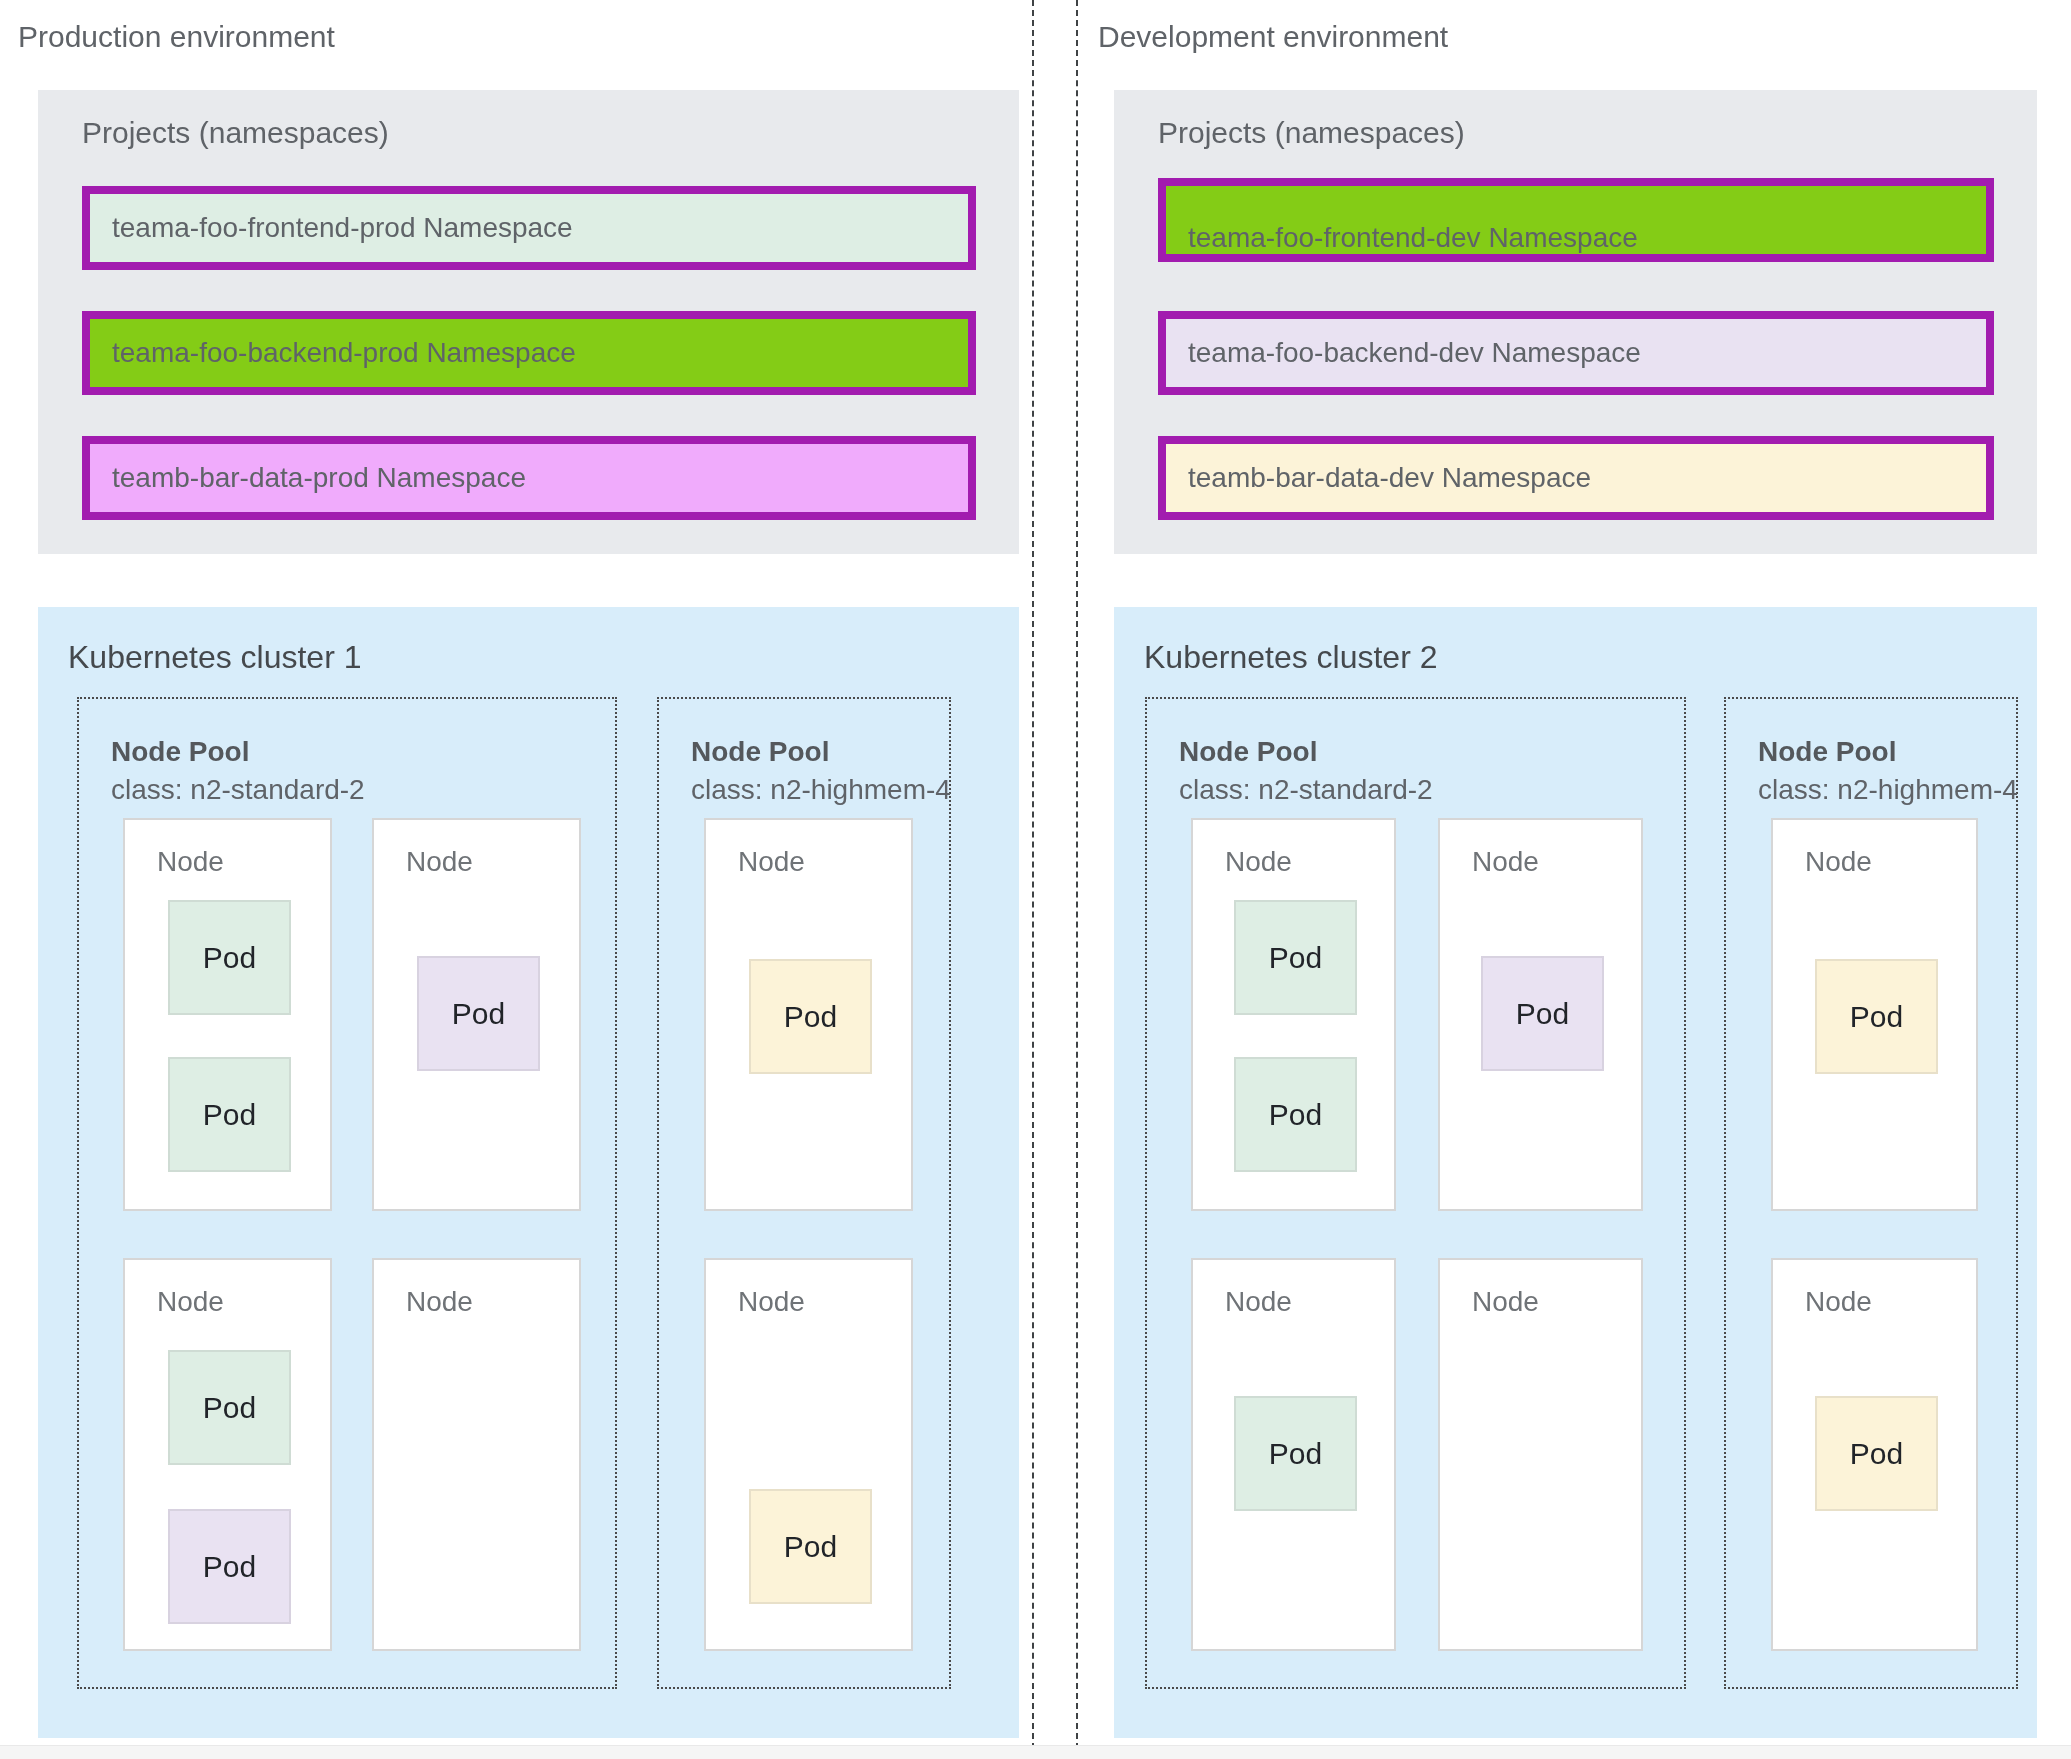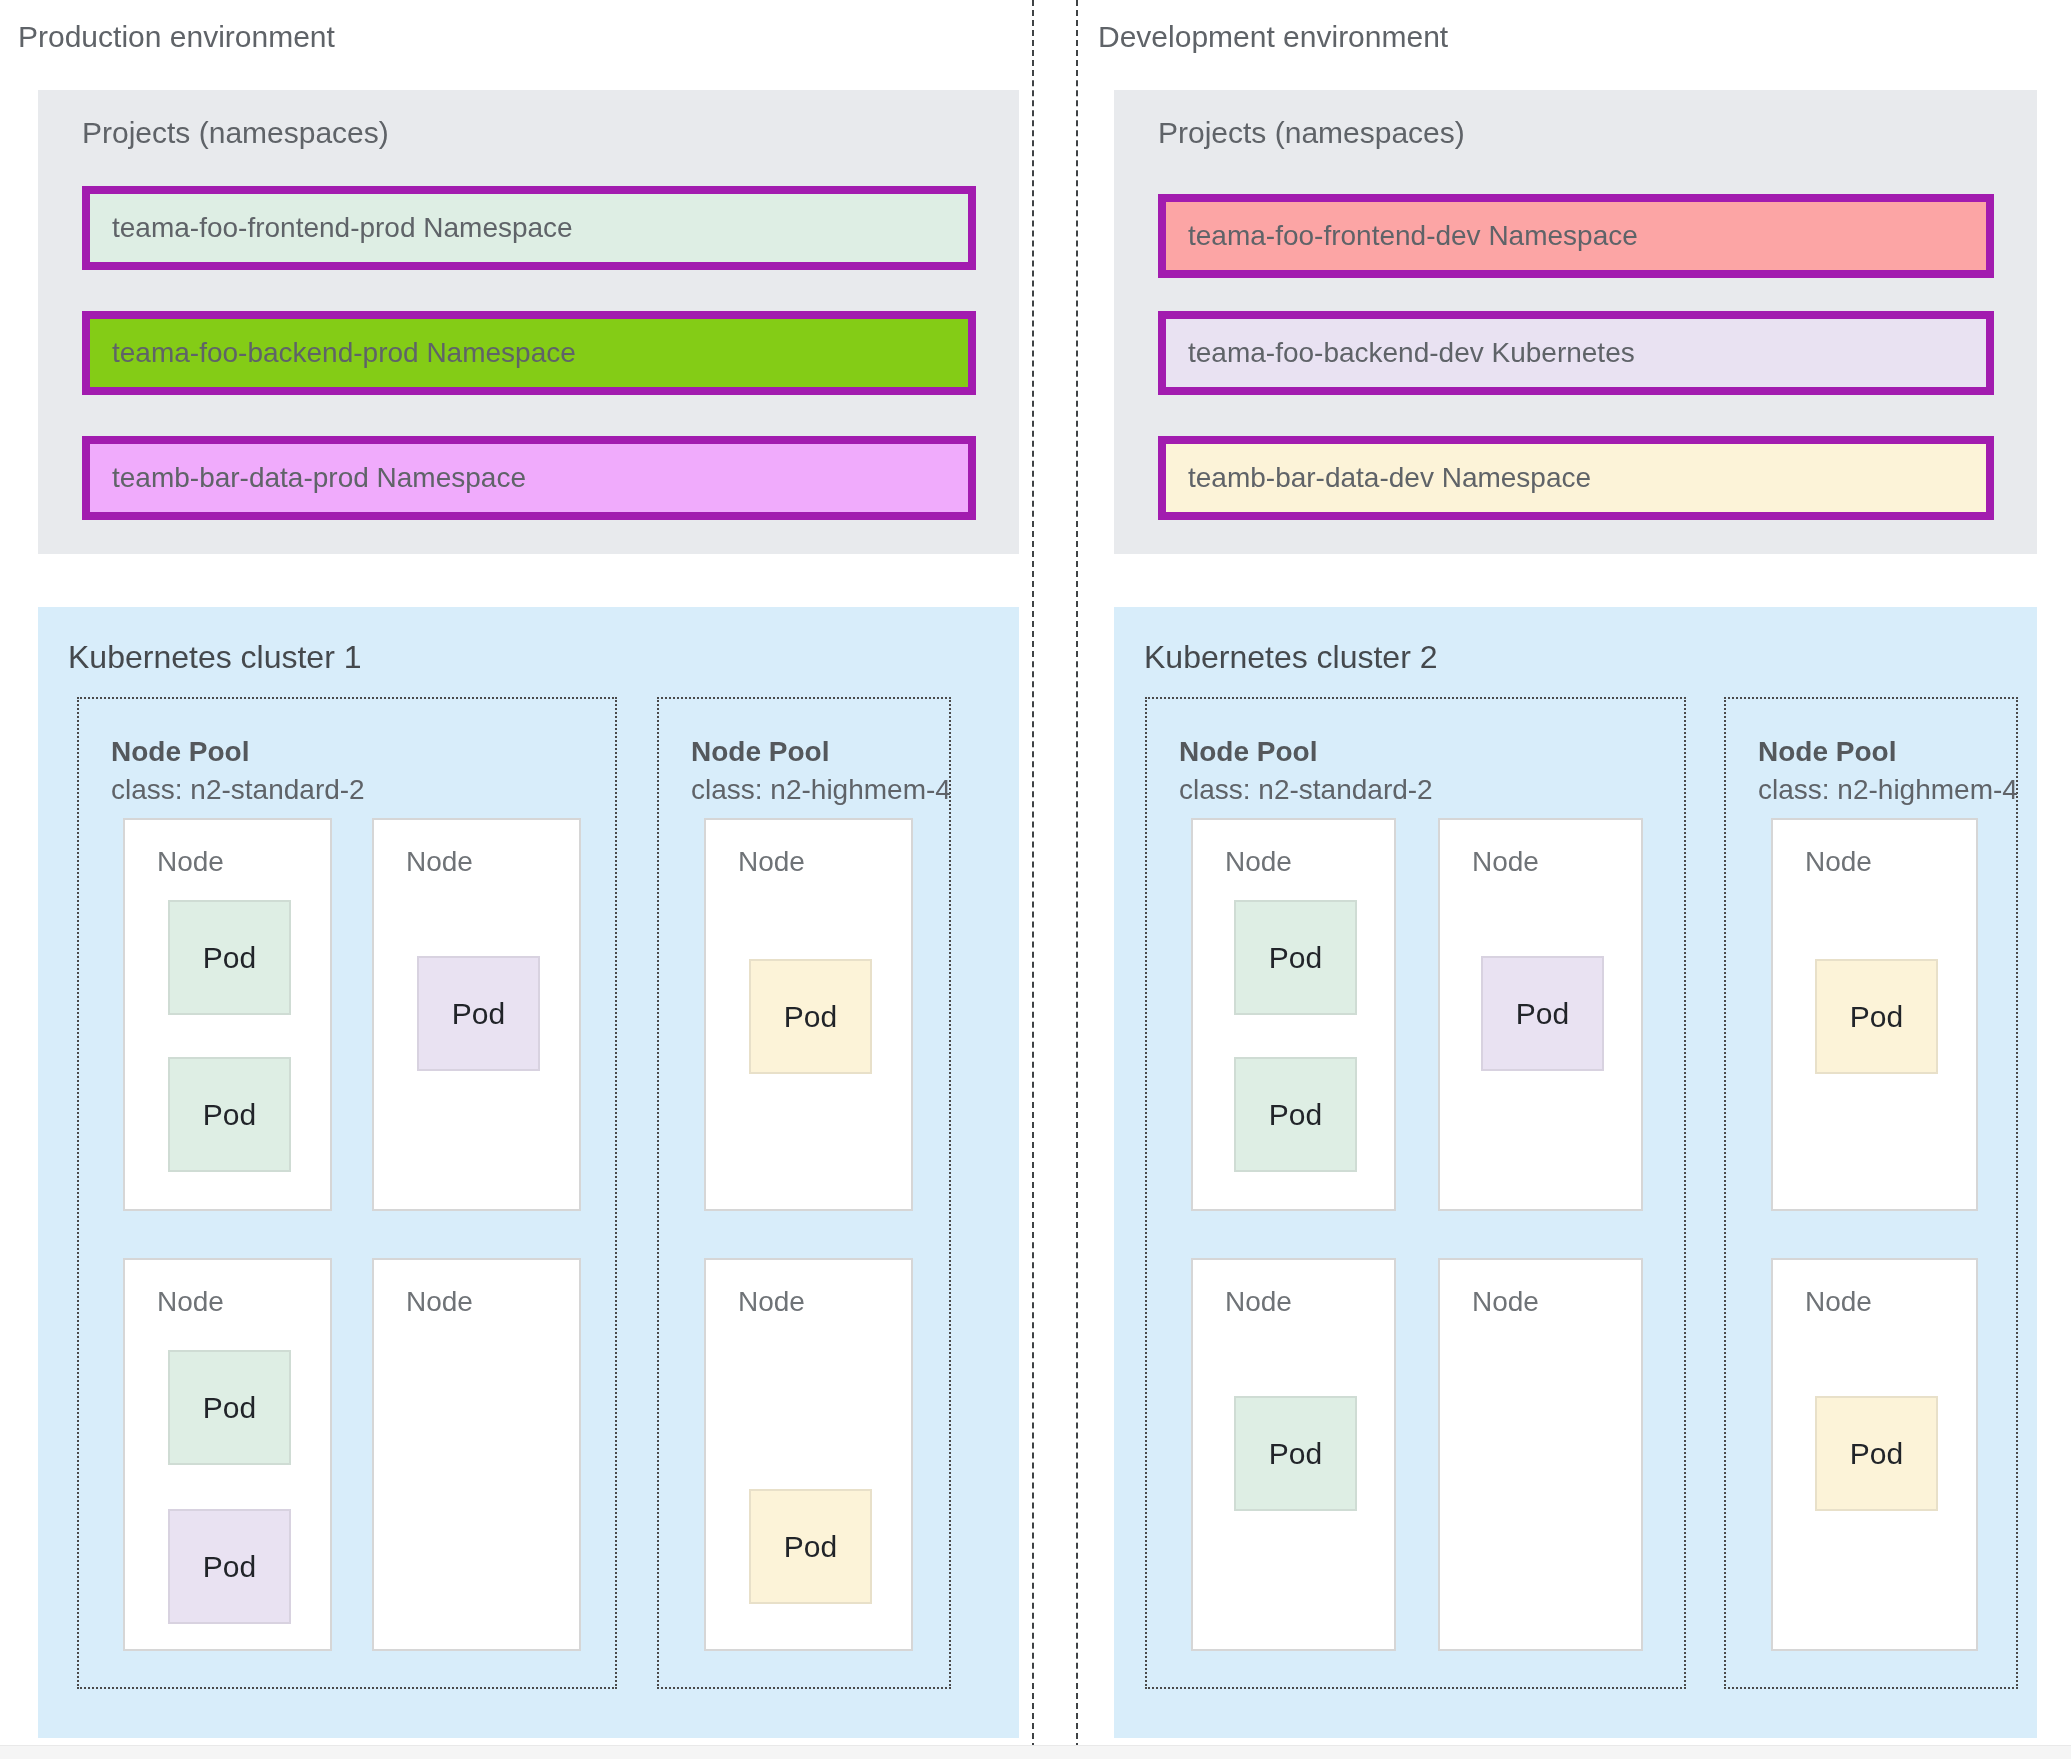--- a/index.html
+++ b/index.html
@@ -139,25 +139,25 @@
   </div>
 
   <div class="divider" style="left:1032px;"></div>
   <div class="divider" style="left:1076px;"></div>
 
   <div class="env-title" style="left:1098px; top:20px;">Development environment</div>
 
   <div class="projects-box" style="left: 1114px; top: 90px; width: 923px; height: 464px; background-color: rgb(232, 234, 237);">
     <div class="projects-label">Projects (namespaces)</div>
 
-    <div class="ns-bar" style="top: 104px; width: 836px; background-color: #fca5a5;">
+    <div class="ns-bar" style="top: 88px; width: 836px; background-color: #84cc16; align-items: flex-end;">
       <span>teama-foo-frontend-dev Namespace</span>
     </div>
     <div class="ns-bar" style="top: 221px; width: 836px; background-color: rgb(233, 226, 242);">
-      <span>teama-foo-backend-dev Kubernetes</span>
+      <span>teama-foo-backend-dev Namespace</span>
     </div>
     <div class="ns-bar" style="top: 346px; width: 836px; background-color: rgb(252, 243, 216);">
       <span>teamb-bar-data-dev Namespace</span>
     </div>
   </div>
 
   <div class="cluster-box" style="left: 1114px; top: 607px; width: 923px; height: 1131px; background-color: rgb(216, 237, 250);">
     <div class="cluster-title">Kubernetes cluster 2</div>
 
     <div class="pool" style="left:31px; top:90px; width:541px; height:992px;">

